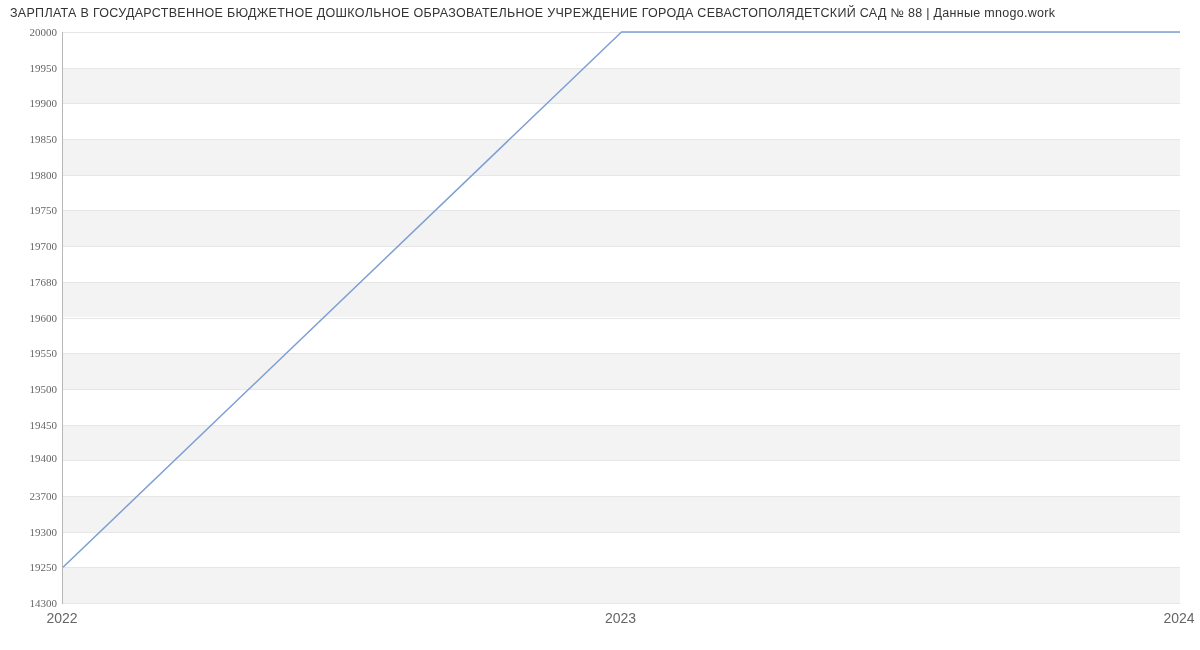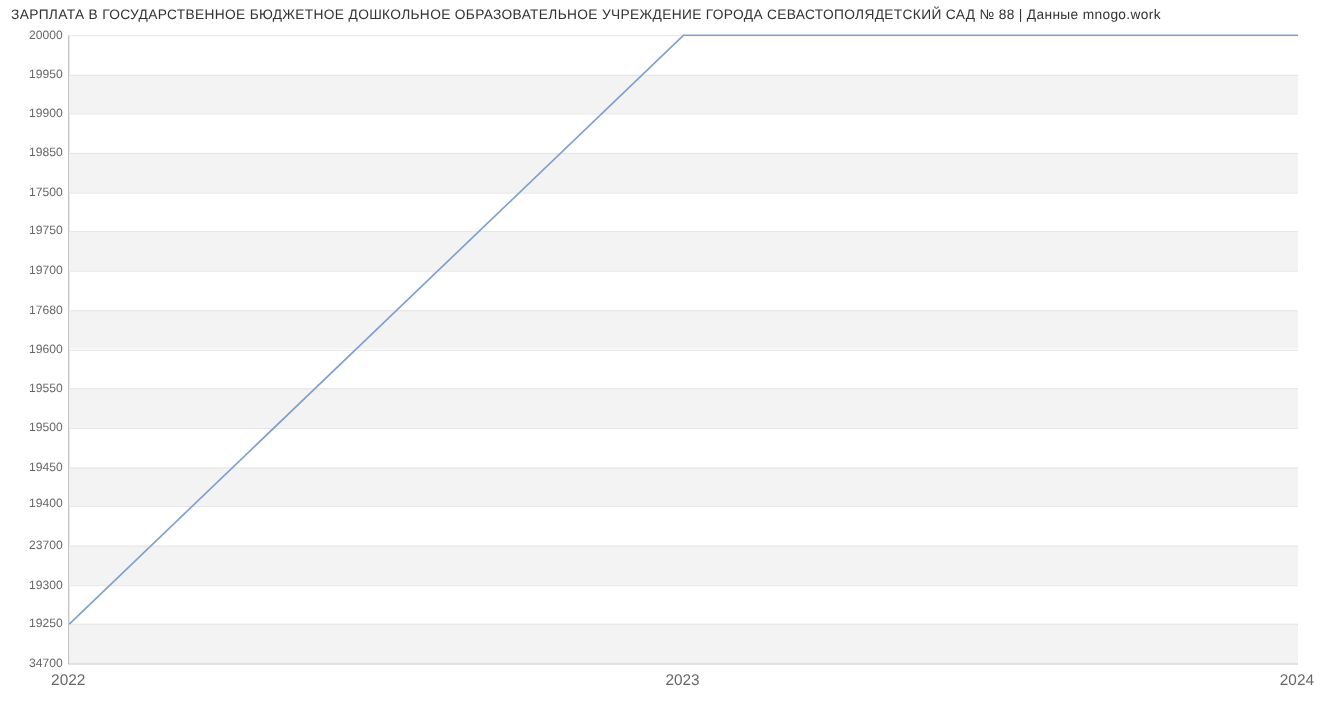--- a/index.html
+++ b/index.html
@@ -49,20 +49,21 @@
     background: #e6e6e6;
   }
   .ytick {
     position: absolute;
     right: 1143px; 
     font-size: 11px;
     color: #666;
     transform: translateY(-50%);
     text-align: right;
     white-space: nowrap;
+    font-family: Liberation Serif, serif;
   }
   .xtick {
     position: absolute;
     top: 610px;
     font-size: 14px;
     color: #666;
     transform: translateX(-50%);
     white-space: nowrap;
   }
   svg.lines {
@@ -103,33 +104,33 @@
       <div class="gridline" style="top: 178.438px;"></div>
       <div class="gridline" style="top: 142.75px;"></div>
       <div class="gridline" style="top: 107.062px;"></div>
       <div class="gridline" style="top: 71.375px;"></div>
       <div class="gridline" style="top: 35.6875px;"></div>
       <div class="gridline" style="top: 0px;"></div>
       <svg class="lines" id="svg" preserveAspectRatio="none" viewBox="0 0 1117 571">
         <path d="M0 535.3125 L558.5 0 L1117 0" fill="none" stroke="#7e9fd4" stroke-width="1.5" stroke-linejoin="round"></path>
       </svg>
   </div>
-<div class="ytick" style="top: 603px;">34700</div>
+<div class="ytick" style="top: 603px;">14300</div>
     <div class="ytick" style="top: 567.312px;">19250</div>
     <div class="ytick" style="top: 531.625px;">19300</div>
     <div class="ytick" style="top: 495.938px;">23700</div>
     <div class="ytick" style="top: 458px;">19400</div>
     <div class="ytick" style="top: 424.562px;">19450</div>
     <div class="ytick" style="top: 388.875px;">19500</div>
     <div class="ytick" style="top: 353.188px;">19550</div>
     <div class="ytick" style="top: 317.5px;">19600</div>
     <div class="ytick" style="top: 281.812px;">17680</div>
     <div class="ytick" style="top: 246.125px;">19700</div>
     <div class="ytick" style="top: 210.438px;">19750</div>
-    <div class="ytick" style="top: 174.75px;">17500</div>
+    <div class="ytick" style="top: 174.75px;">19800</div>
     <div class="ytick" style="top: 139.062px;">19850</div>
     <div class="ytick" style="top: 103.375px;">19900</div>
     <div class="ytick" style="top: 67.6875px;">19950</div>
     <div class="ytick" style="top: 32px;">20000</div>
     <div class="xtick" style="left: 62px;">2022</div>
     <div class="xtick" style="left: 620.5px;">2023</div>
     <div class="xtick" style="left: 1179px;">2024</div>
   </div>
 
 </body></html>

